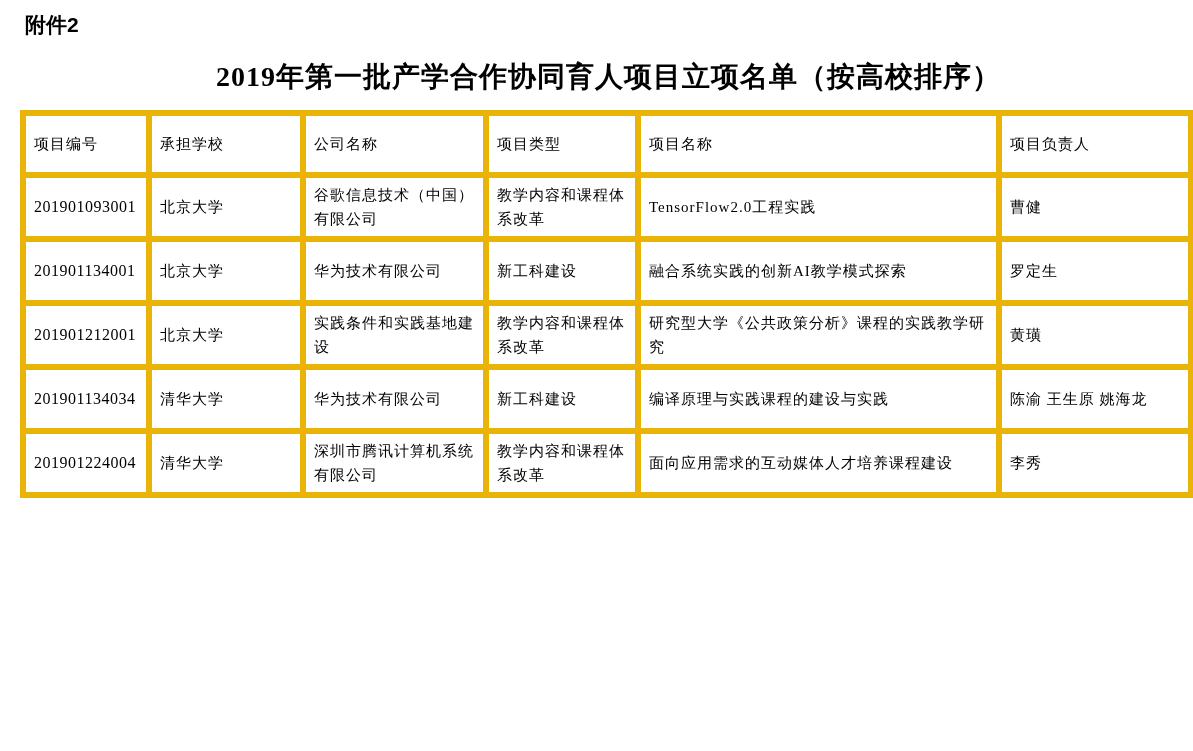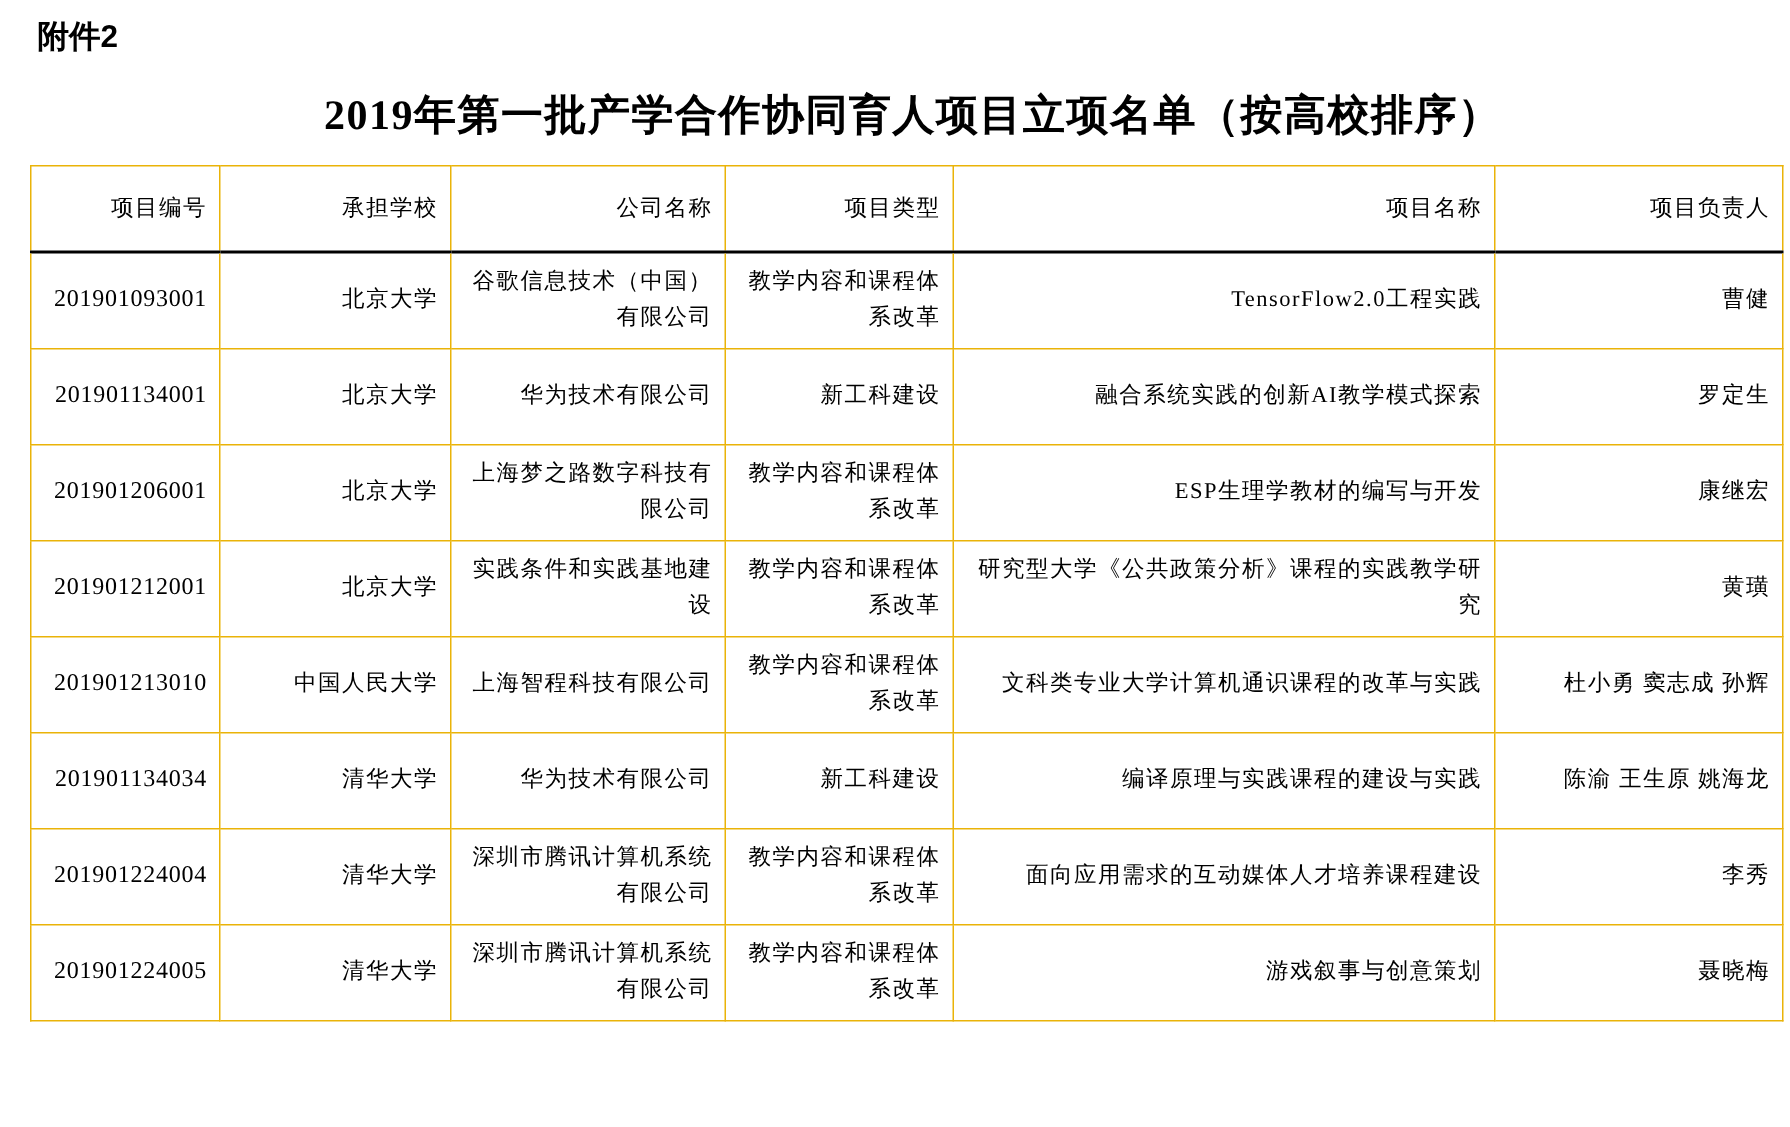--- a/index.html
+++ b/index.html
@@ -42,22 +42,22 @@
   }
   table.projects {
     position: absolute;
     top: 110px;
     left: 20px;
     width: 1168px;
     border-collapse: collapse;
     table-layout: fixed;
   }
   .projects th, .projects td {
-    border: 1px solid #eab308;
-    text-align: right;
+    border: 6px solid #eab308;
+    text-align: left;
     vertical-align: middle;
     font-size: 15px;
     font-weight: 400;
     padding: 3px 8px;
     line-height: 1.6;
     letter-spacing: 1px;
     word-break: break-all;
   }
   .projects thead th {
     height: 50px;
@@ -117,63 +117,39 @@
         </tr>
         <tr>
           <td class="cell-project-id">201901134001</td>
           <td class="cell-school">北京大学</td>
           <td class="cell-company">华为技术有限公司</td>
           <td class="cell-project-type">新工科建设</td>
           <td class="cell-project-name">融合系统实践的创新AI教学模式探索</td>
           <td class="cell-leader">罗定生</td>
         </tr>
         <tr>
-          <td class="cell-project-id">201901206001</td>
-          <td class="cell-school">北京大学</td>
-          <td class="cell-company">上海梦之路数字科技有限公司</td>
-          <td class="cell-project-type">教学内容和课程体系改革</td>
-          <td class="cell-project-name">ESP生理学教材的编写与开发</td>
-          <td class="cell-leader">康继宏</td>
-        </tr>
-        <tr>
           <td class="cell-project-id">201901212001</td>
           <td class="cell-school">北京大学</td>
           <td class="cell-company">实践条件和实践基地建设</td>
           <td class="cell-project-type">教学内容和课程体系改革</td>
           <td class="cell-project-name">研究型大学《公共政策分析》课程的实践教学研究</td>
           <td class="cell-leader">黄璜</td>
-        </tr>
-        <tr>
-          <td class="cell-project-id">201901213010</td>
-          <td class="cell-school">中国人民大学</td>
-          <td class="cell-company">上海智程科技有限公司</td>
-          <td class="cell-project-type">教学内容和课程体系改革</td>
-          <td class="cell-project-name">文科类专业大学计算机通识课程的改革与实践</td>
-          <td class="cell-leader">杜小勇 窦志成 孙辉</td>
         </tr>
         <tr>
           <td class="cell-project-id">201901134034</td>
           <td class="cell-school">清华大学</td>
           <td class="cell-company">华为技术有限公司</td>
           <td class="cell-project-type">新工科建设</td>
           <td class="cell-project-name">编译原理与实践课程的建设与实践</td>
           <td class="cell-leader">陈渝 王生原 姚海龙</td>
         </tr>
         <tr>
           <td class="cell-project-id">201901224004</td>
           <td class="cell-school">清华大学</td>
           <td class="cell-company">深圳市腾讯计算机系统有限公司</td>
           <td class="cell-project-type">教学内容和课程体系改革</td>
           <td class="cell-project-name">面向应用需求的互动媒体人才培养课程建设</td>
           <td class="cell-leader">李秀</td>
         </tr>
-        <tr>
-          <td class="cell-project-id">201901224005</td>
-          <td class="cell-school">清华大学</td>
-          <td class="cell-company">深圳市腾讯计算机系统有限公司</td>
-          <td class="cell-project-type">教学内容和课程体系改革</td>
-          <td class="cell-project-name">游戏叙事与创意策划</td>
-          <td class="cell-leader">聂晓梅</td>
-        </tr>
       </tbody>
   </table>
 
 </div>
 
 </body></html>

